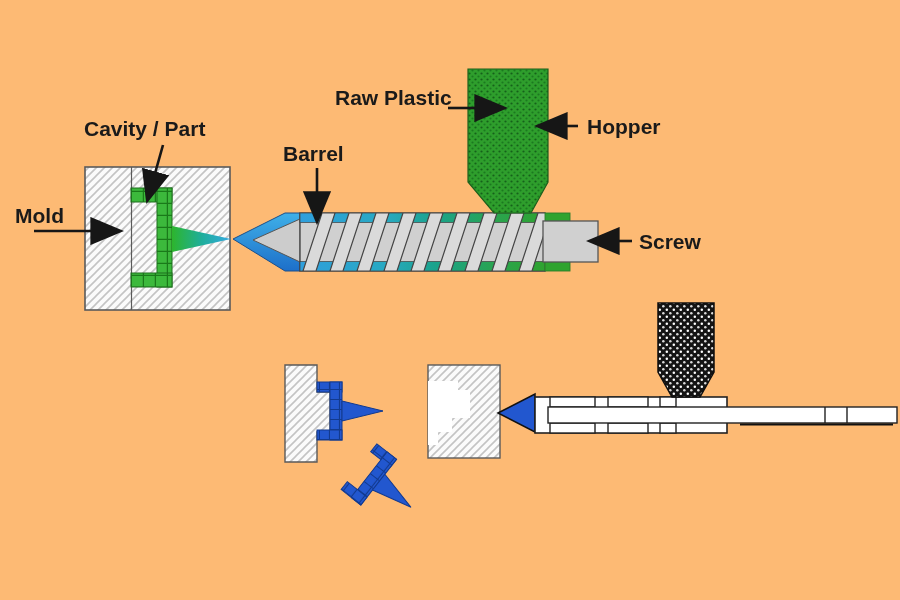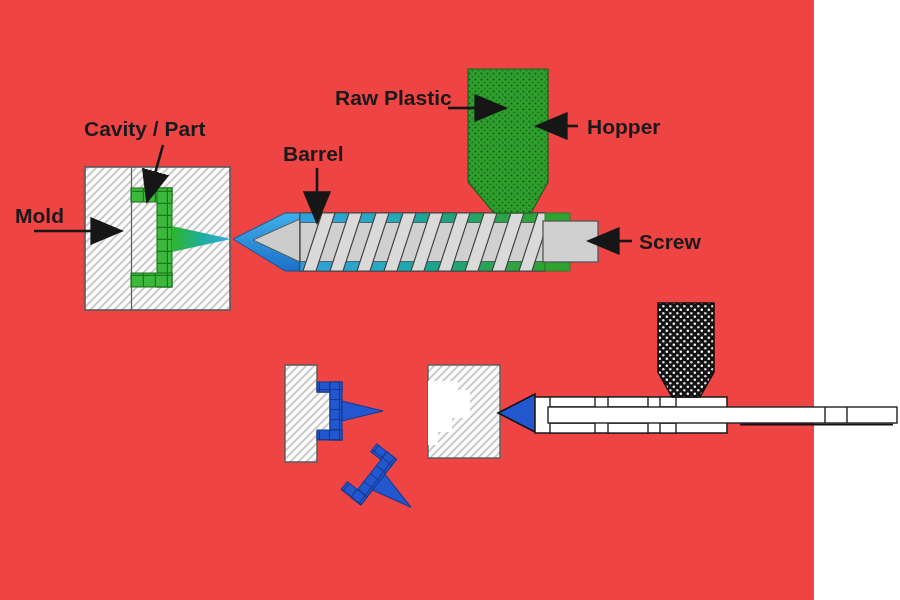--- a/index.html
+++ b/index.html
@@ -1,17 +1,17 @@
 <!DOCTYPE html>
 <html><head>
 <meta charset="utf-8">
 <style>
   html,body{margin:0;padding:0;background:#ffffff;}
   body{width:900px;height:600px;overflow:hidden;font-family:"Liberation Sans",sans-serif;}
-  #stage{position:relative;width:788px;height:600px;background:#ef4444;padding-left:26px;}
+  #stage{position:relative;width:900px;height:600px;background:#fdba74;}
   svg{position:absolute;left:0;top:0;}
   text.lbl{font-family:"Liberation Sans","DejaVu Sans",sans-serif;font-size:21px;font-weight:600;fill:#1a1a1a;}
 </style>
 </head>
 <body>
 
 <div id="stage">
 <svg width="900" height="600" viewBox="0 0 900 600">
   <defs>
     <marker id="ah" viewBox="0 0 12 10" refX="2" refY="5" markerWidth="13" markerHeight="11" orient="auto-start-reverse">

